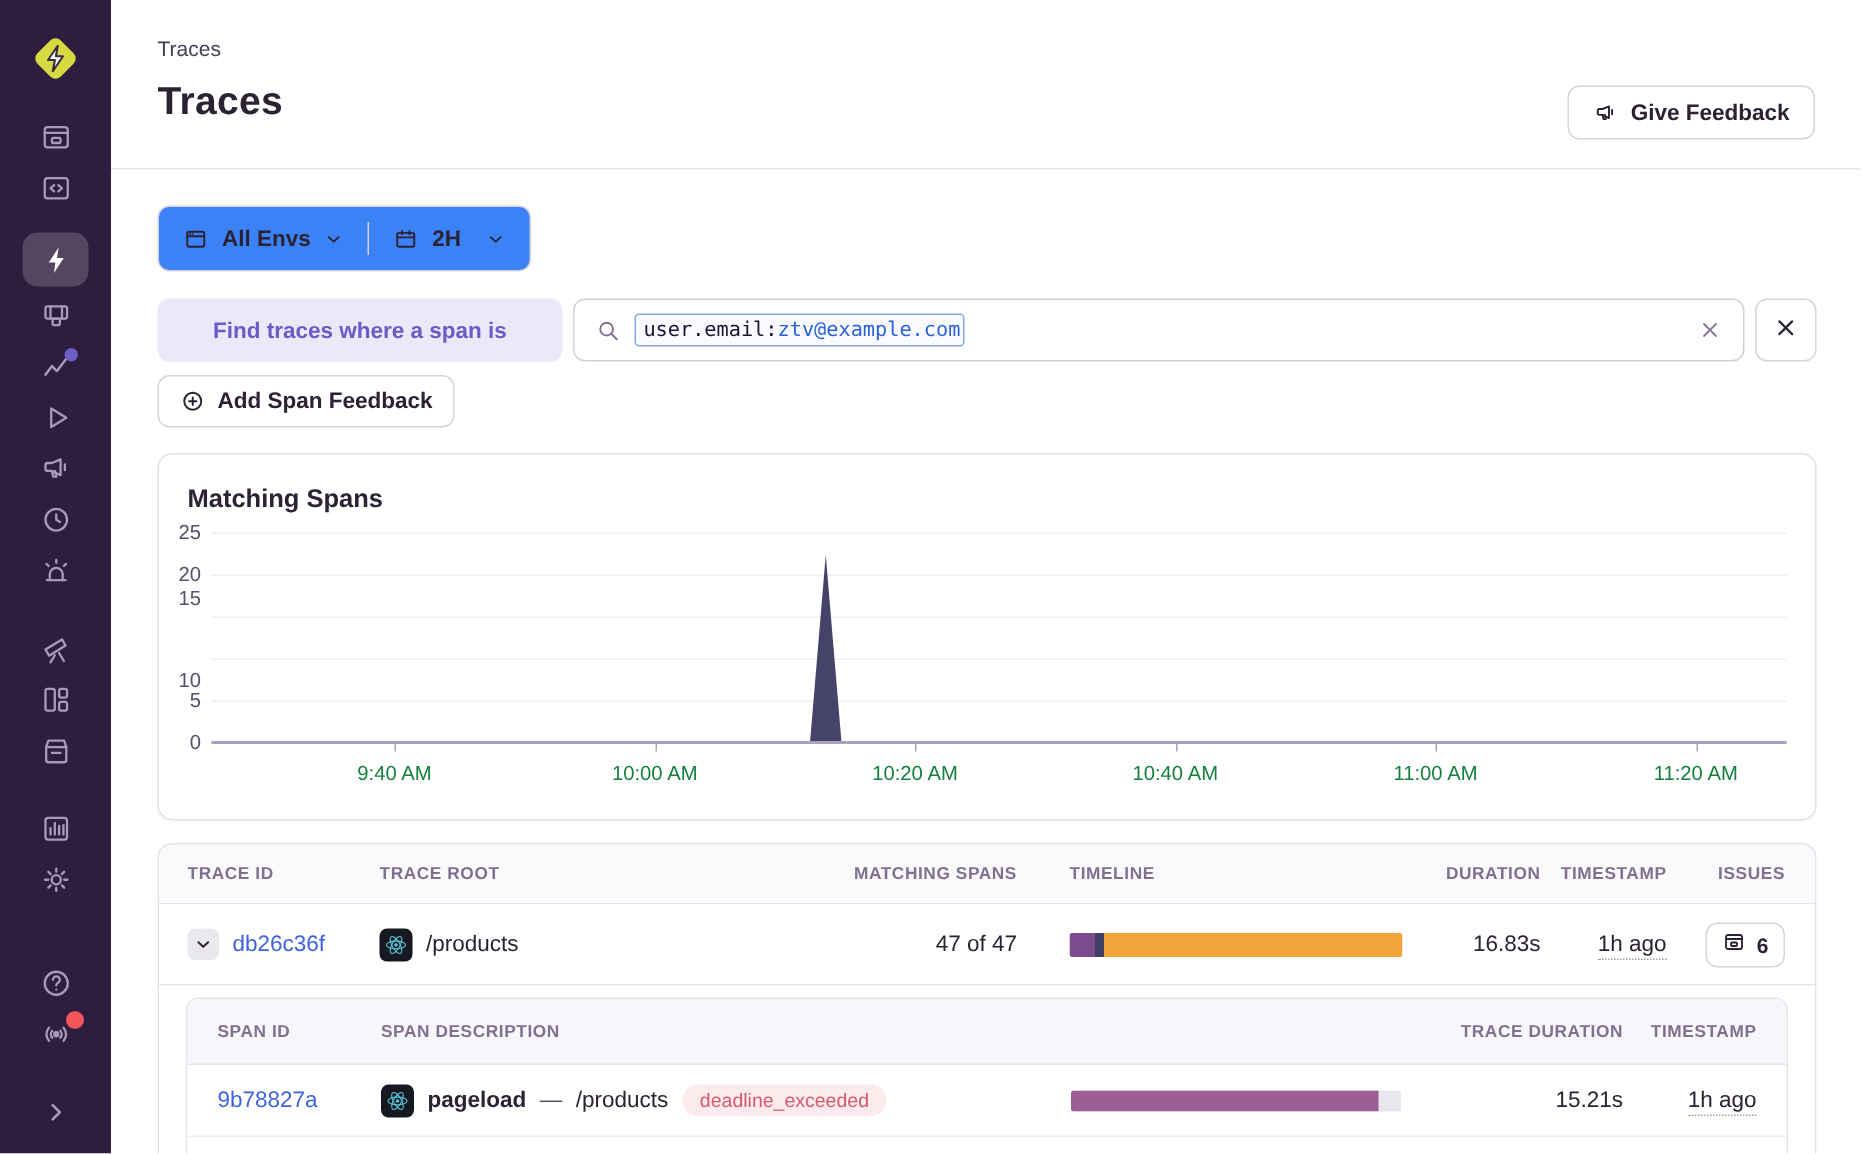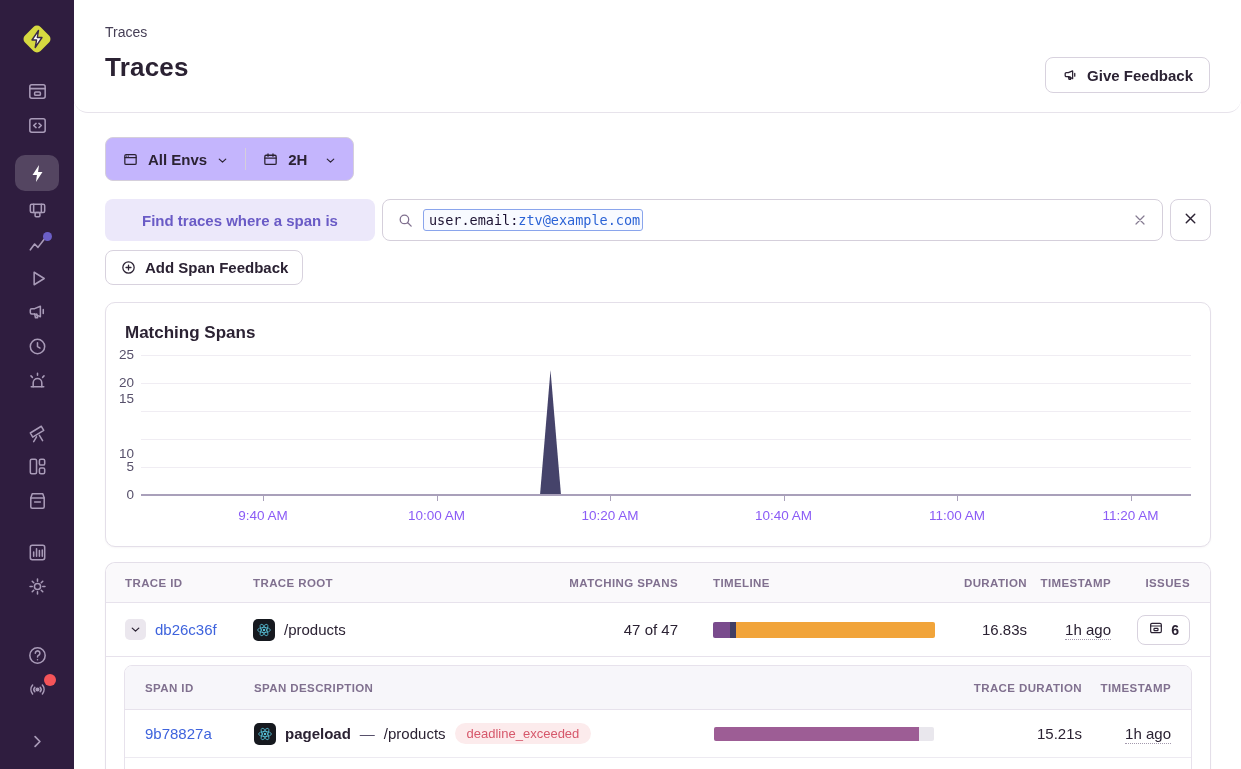--- a/index.html
+++ b/index.html
@@ -22,33 +22,33 @@
   .nav-item svg { width:23px; height:23px; }
   .nav-item .pill {
     width:44px; height:36px; border-radius:10px; display:flex; align-items:center; justify-content:center;
   }
   .nav-item.active .pill { background:rgba(255,255,255,0.18); color:#fff; }
   .nav-dot { position:absolute; top:3px; right:22px; width:9px; height:9px; border-radius:50%; }
   .sp12{height:12px;flex-shrink:0}.sp5{height:5px;flex-shrink:0}.sp18{height:18px;flex-shrink:0}
   .sp35{height:35px;flex-shrink:0}
   
   .main { flex:1; position:relative; min-width:0; }
-  .page-header { padding:24px 30px 0 31px; height:113px; border-bottom:1px solid #e7e3eb; position:relative;border-radius:14px; }
+  .page-header { padding:24px 30px 0 31px; height:113px; border-bottom:1px solid #e7e3eb; position:relative; }
   .breadcrumb { font-size:14px; color:#453e55; margin-bottom:12px; }
   .page-title { font-size:26px; font-weight:700; color:#2b2233; letter-spacing:.2px; }
   .btn {
     display:inline-flex; align-items:center; gap:8px; background:#fff;
     border:1px solid #d8d2de; border-radius:8px; font-weight:700; color:#2b2233;
     font-size:15px; cursor:pointer; font-family:inherit;
   }
   .feedback-btn { position:absolute; top:57px; right:31px; height:36px; padding:0 16px; }
   .content { padding:24px 30px 0 31px; }
   
   .filter-group {
-    display:inline-flex; align-items:stretch; height:44px; background:#c4b5fd;
+    display:inline-flex; align-items:stretch; height:44px; background:#3b82f6;
     border:1px solid #d5cfdb; border-radius:8px;
   }
   .filter-seg { display:flex; align-items:center; gap:9px; padding:0 16px; font-weight:700; cursor:pointer; }
   .filter-div { width:1px; background:#d5cfdb; margin:10px 0; }
   .icon16 { width:17px; height:17px; flex-shrink:0; }
   .chev { width:13px; height:13px; }
   
   .query-row { margin-top:18px; display:flex; gap:7px; align-items:stretch; }
   .where-pill {
     background:#ece8fa; color:#6a5bc6; font-weight:700; border-radius:8px;
@@ -71,21 +71,21 @@
   .add-btn { margin-top:9px; height:35px; padding:0 14px; }
   
   .panel { border:1px solid #e4dfe9; border-radius:10px; background:#fff; box-shadow:0 1px 2px rgba(43,34,51,.04); }
   .chart-panel { margin-top:17px; height:245px; position:relative; }
   .chart-title { position:absolute; left:19px; top:20px; font-size:17px; font-weight:700; }
   .plot { position:absolute; left:35px; top:52px; width:1050px; height:140px; }
   .gridline { position:absolute; left:0; width:1050px; height:1px; background:#f0edf3; }
   .axis-line { position:absolute; left:0; top:139px; width:1050px; height:2px; background:#a9a0ba; }
   .tickmark { position:absolute; top:141px; width:1px; height:5px; background:#a9a0ba; }
   .ylab { position:absolute; left:0; width:28px; text-align:right; font-size:13.5px; color:#57506b; }
-  .xlab { position:absolute; width:90px; margin-left:-45px; text-align:center; font-size:13.5px; color:#8b5cf6; top:153px; }
+  .xlab { position:absolute; width:90px; margin-left:-45px; text-align:center; font-size:13.5px; color:#15803d; top:153px; }
   .spike-svg { position:absolute; left:0; top:0; }
   
   .table-panel { margin-top:15px; border-radius:10px 10px 0 0; border-bottom:none; }
   .t-grid { display:grid; grid-template-columns:128px 295px 130px 263px 86px 84px 1fr; padding:0 20px 0 19px; align-items:center; }
   .t-head { height:40px; background:#faf9fb; border-bottom:1px solid #e7e2ec; border-radius:10px 10px 0 0; }
   .th { font-size:11.5px; font-weight:700; color:#80708f; letter-spacing:.4px; white-space:nowrap; }
   .right { text-align:right; }
   .tl-pad { padding-left:35px; }
   .trace-row { height:54px; border-bottom:1px solid #e7e2ec; background:#fff; }
   .cell-flex { display:flex; align-items:center; gap:9px; min-width:0; }

